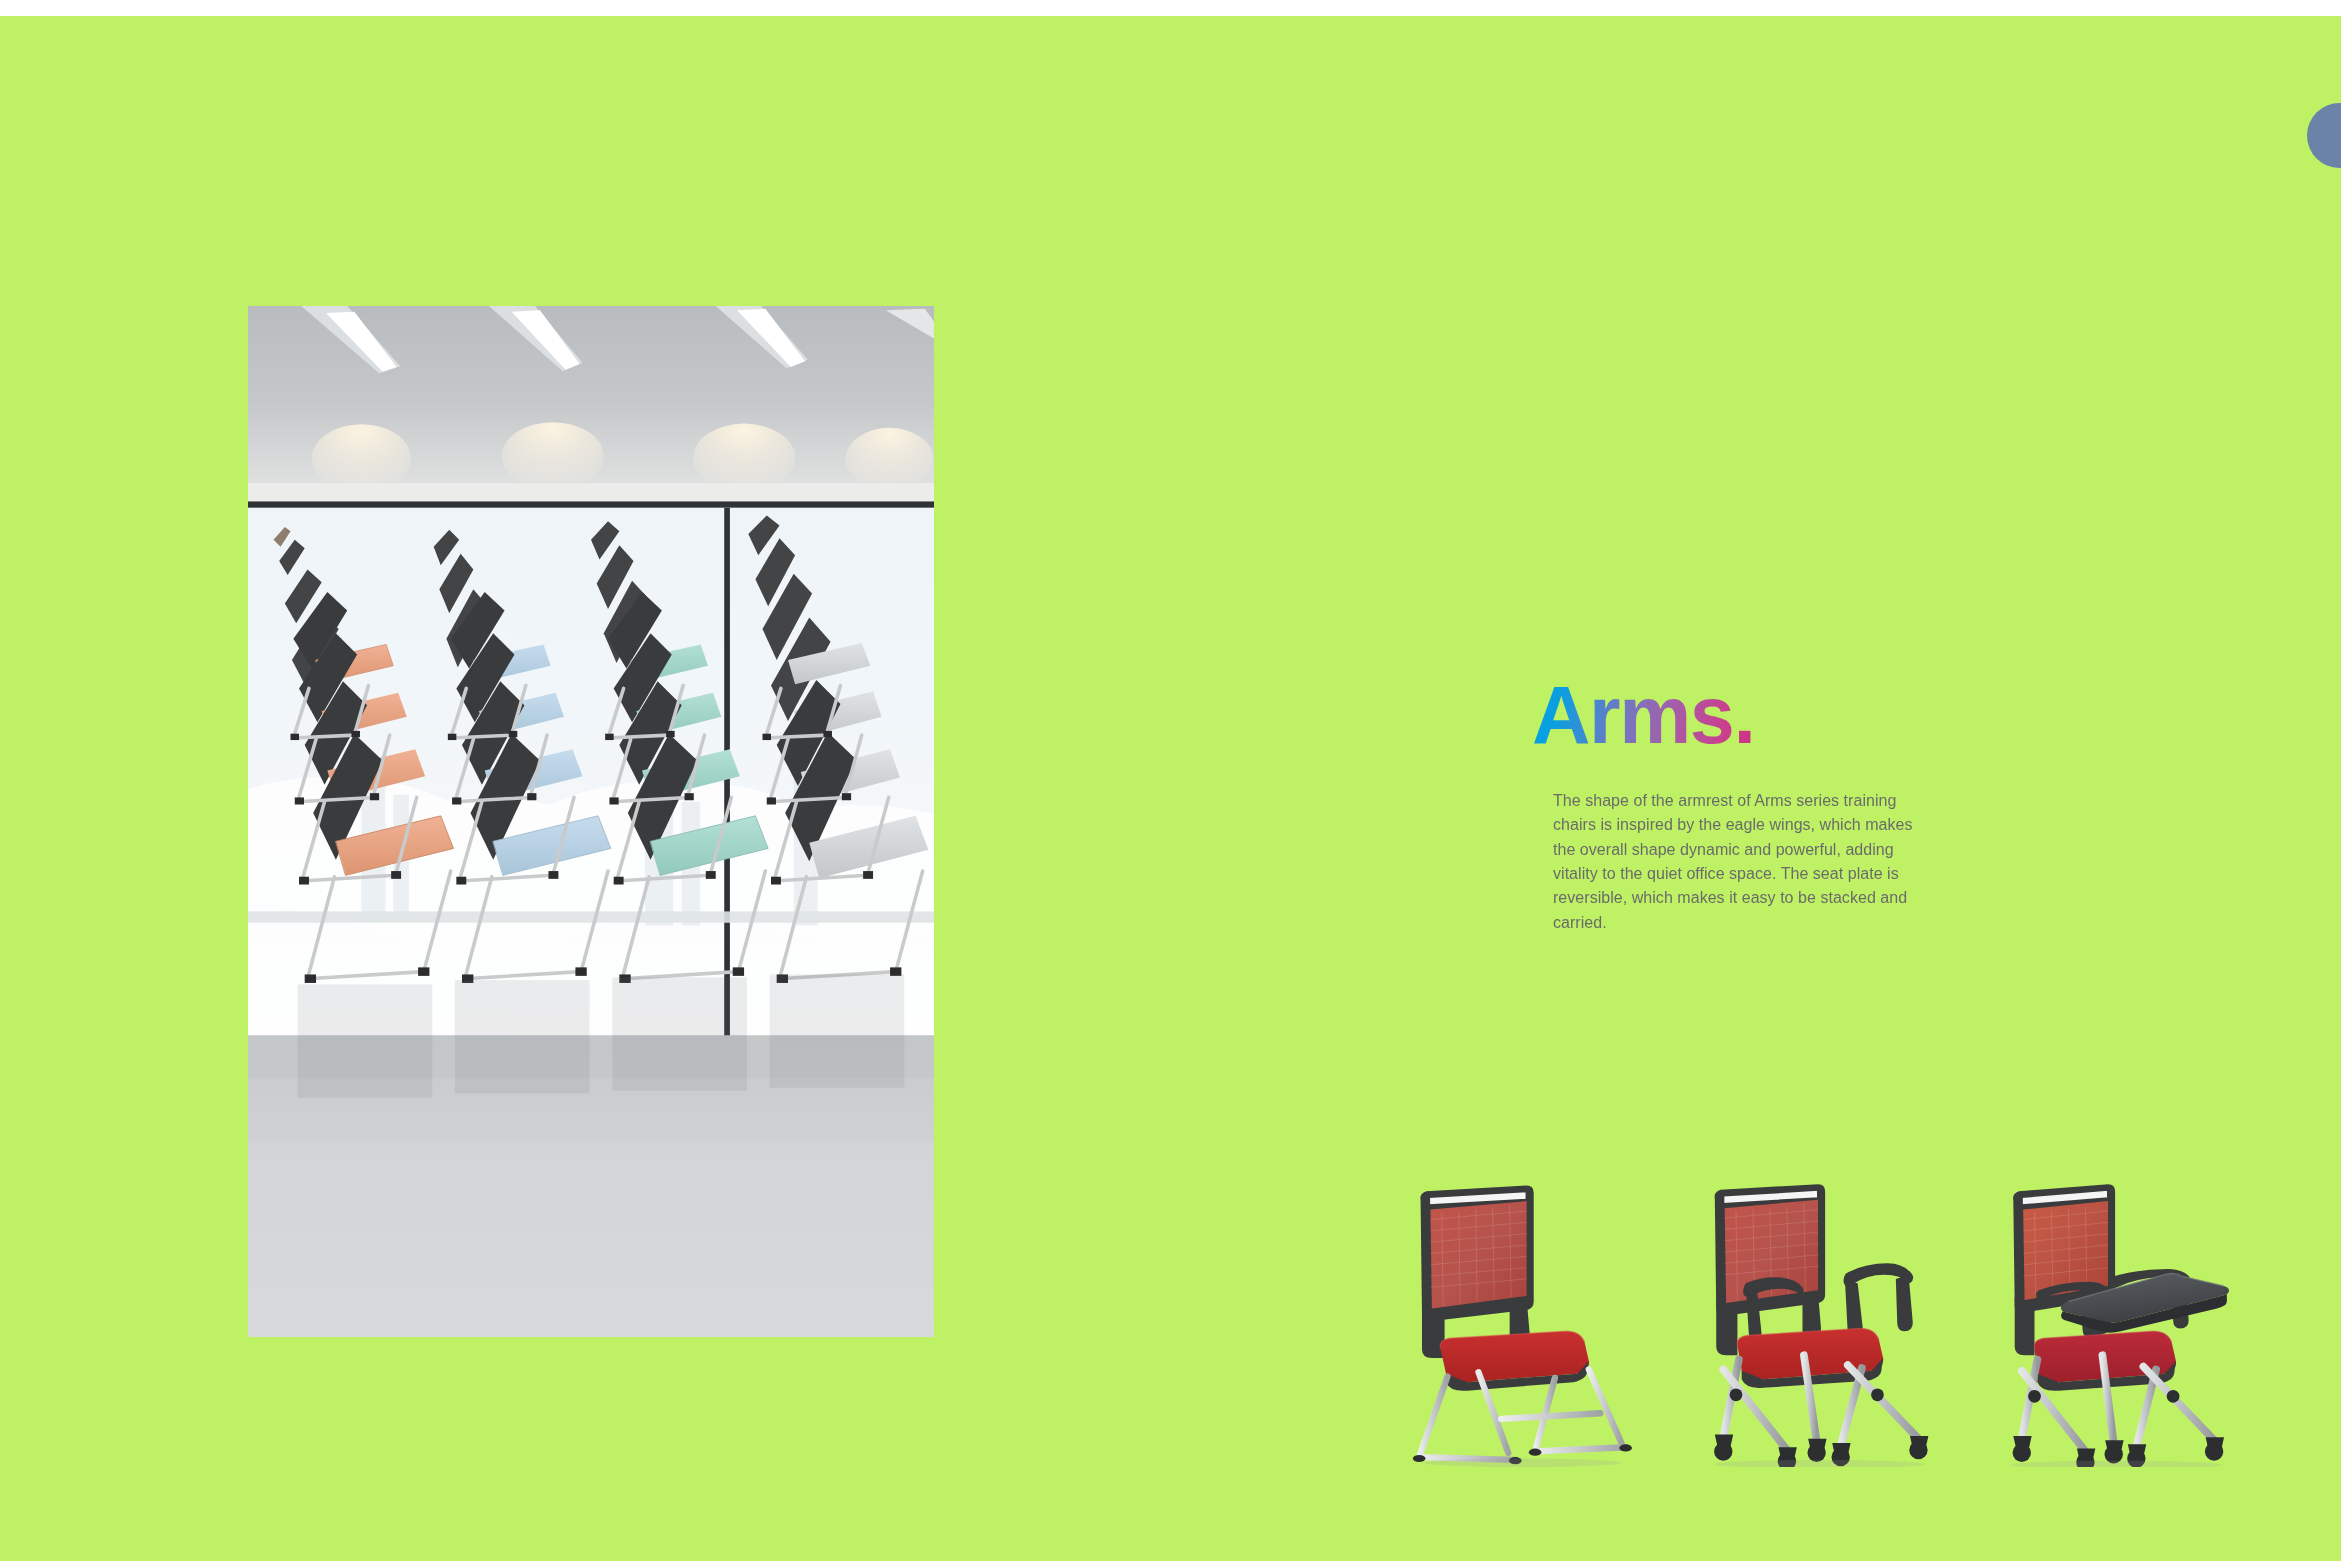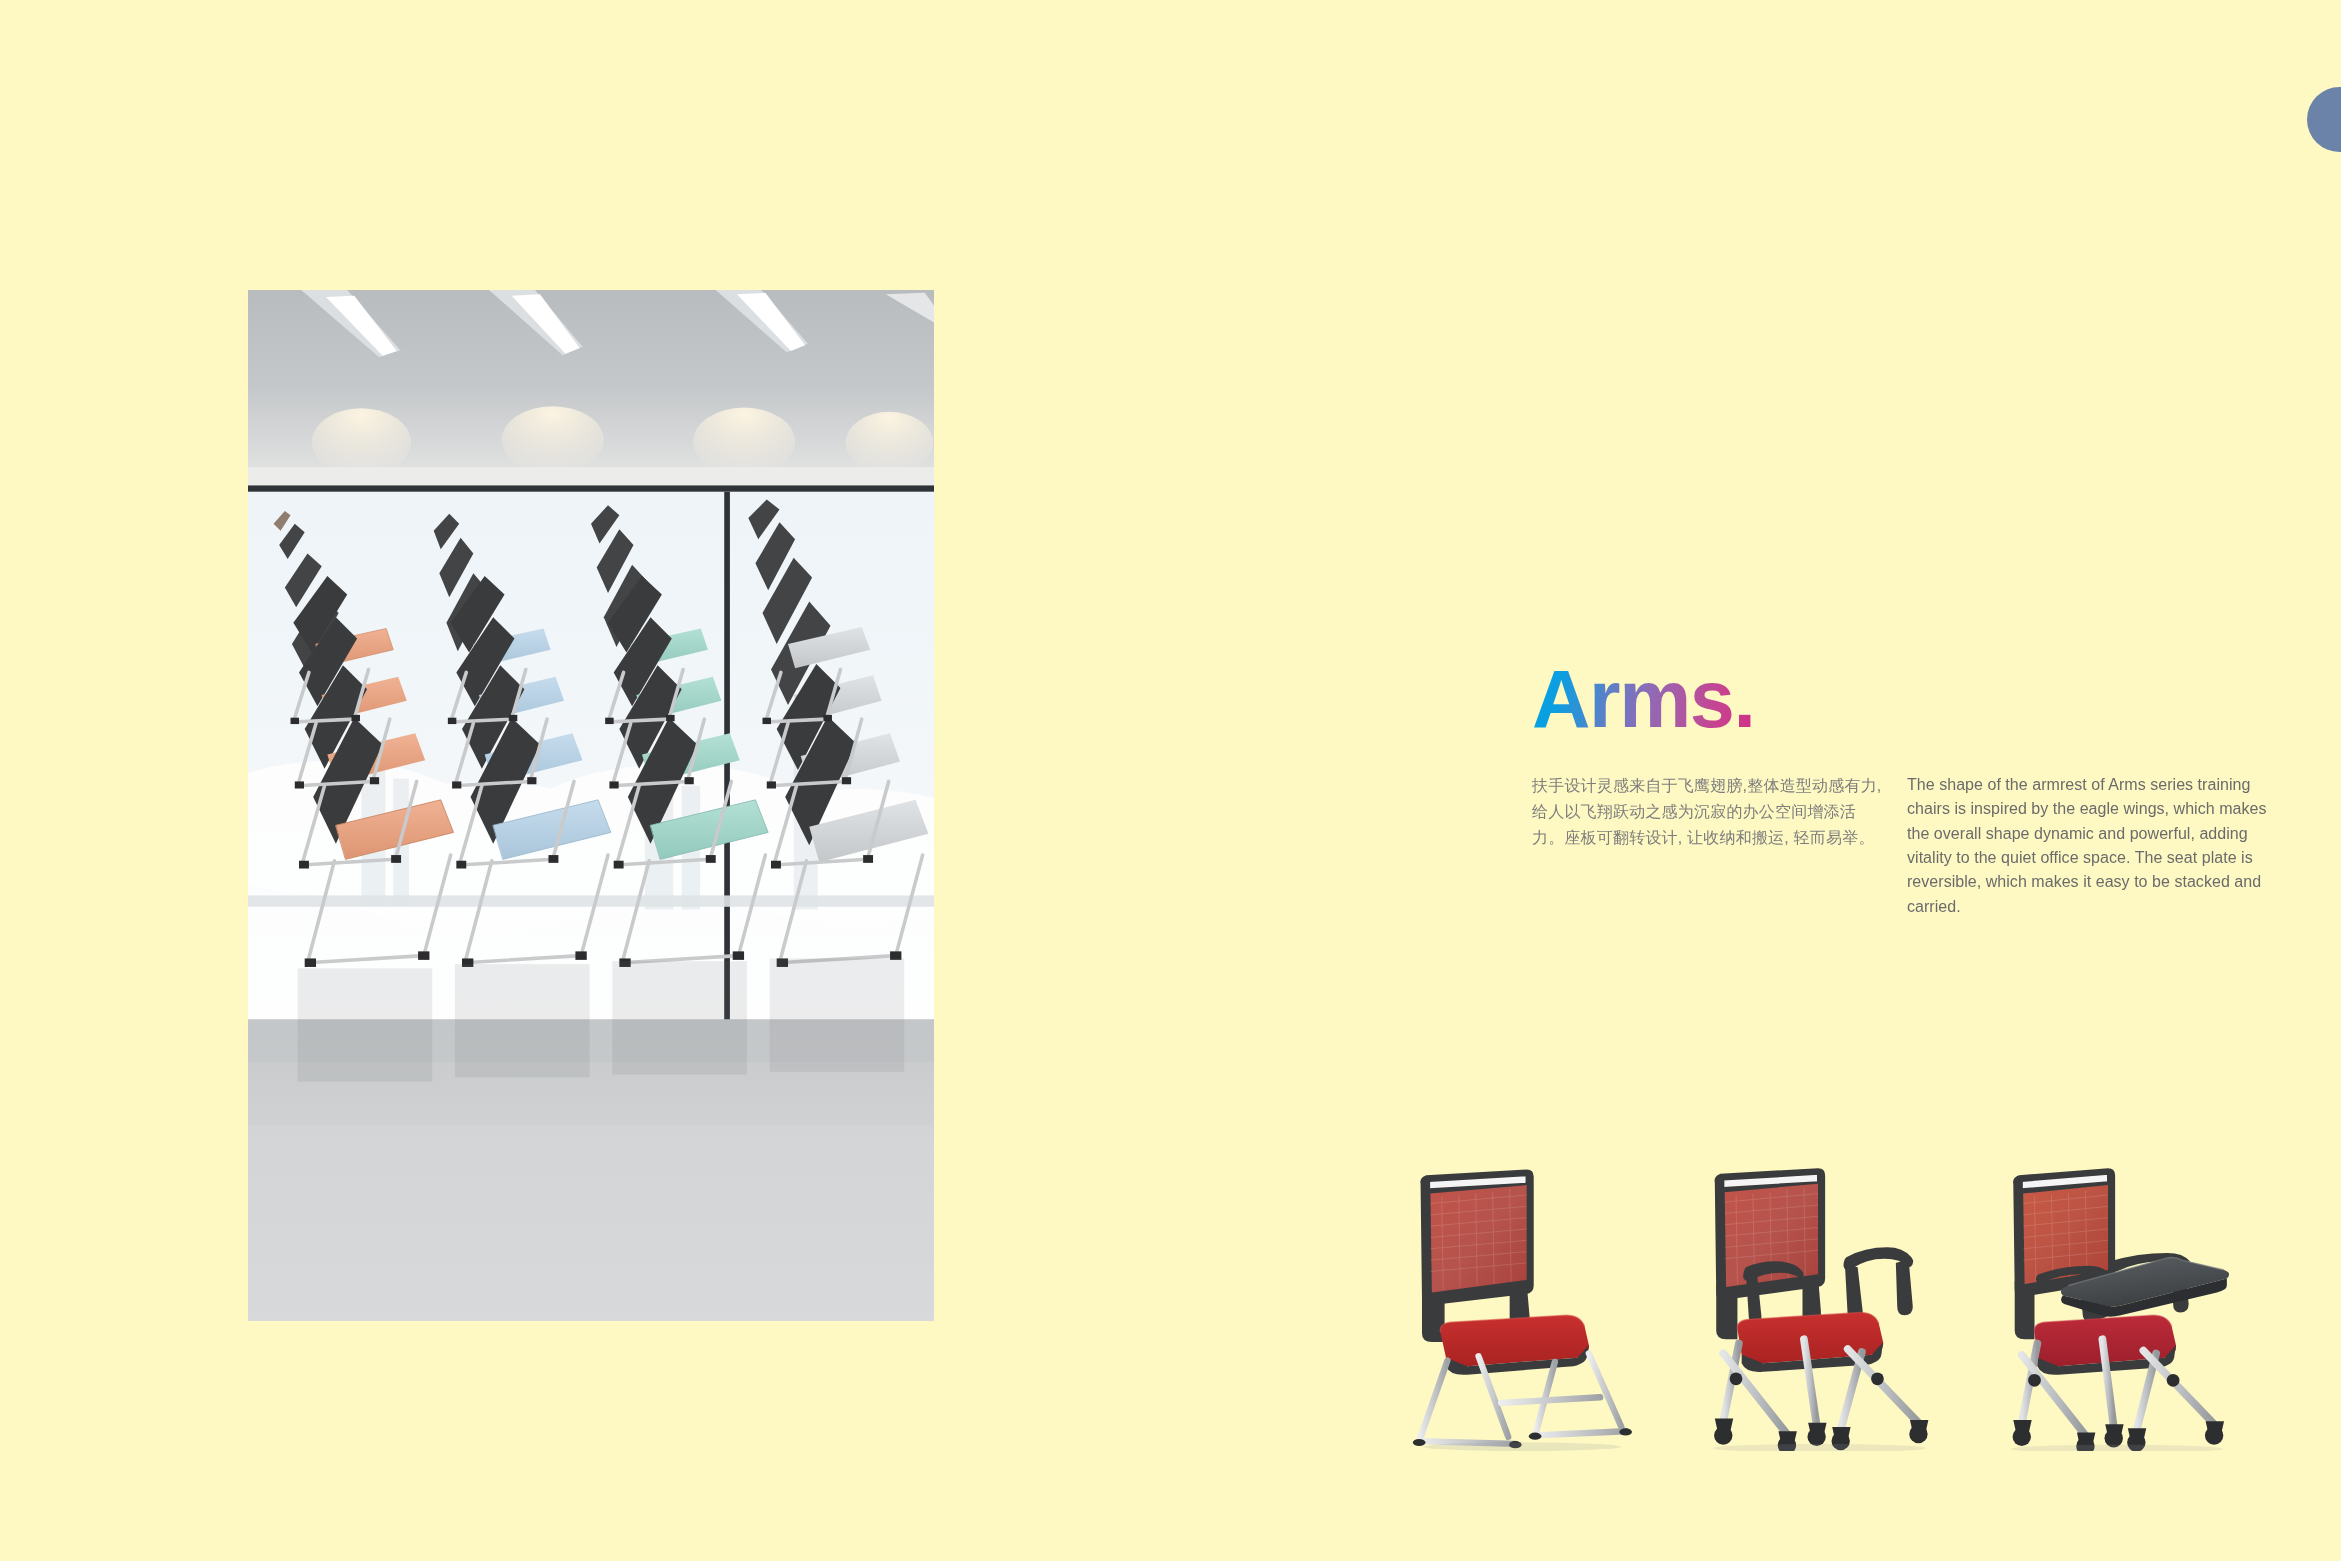--- a/index.html
+++ b/index.html
@@ -12,21 +12,22 @@
     height: 1562px;
     position: relative;
     overflow: hidden;
     font-family: "Liberation Sans", sans-serif;
     -webkit-font-smoothing: antialiased;
   }
 
   .page {
     position: absolute;
     inset: 0;
-    background: #fef9c3;
+    background: #bef264;
+    margin-top: 16px;
   }
 
   
   .corner-dot {
     position: absolute;
     left: 2307px;
     top: 87px;
     width: 65px;
     height: 65px;
     border-radius: 50%;
@@ -358,23 +359,20 @@
 
       <rect x="0" y="1180" width="968" height="276" fill="#d6d8d9" opacity="0.5"></rect>
     </svg>
   </div>
 
   <div class="content">
     <h1 class="title">Arms.</h1>
   </div>
 
   <div class="copy-row">
-    <div class="copy-cn">
-      <p>扶手设计灵感来自于飞鹰翅膀,整体造型动感有力, 给人以飞翔跃动之感为沉寂的办公空间增添活力。座板可翻转设计, 让收纳和搬运, 轻而易举。</p>
-    </div>
     <div class="copy-en">
       <p>The shape of the armrest of Arms series training chairs is inspired by the eagle wings, which makes the overall shape dynamic and powerful, adding vitality to the quiet office space. The seat plate is reversible, which makes it easy to be stacked and carried.</p>
     </div>
   </div>
 
   <div class="products">
 
     <div class="product">
       <svg viewBox="0 0 410 420" xmlns="http://www.w3.org/2000/svg">
         <defs>

